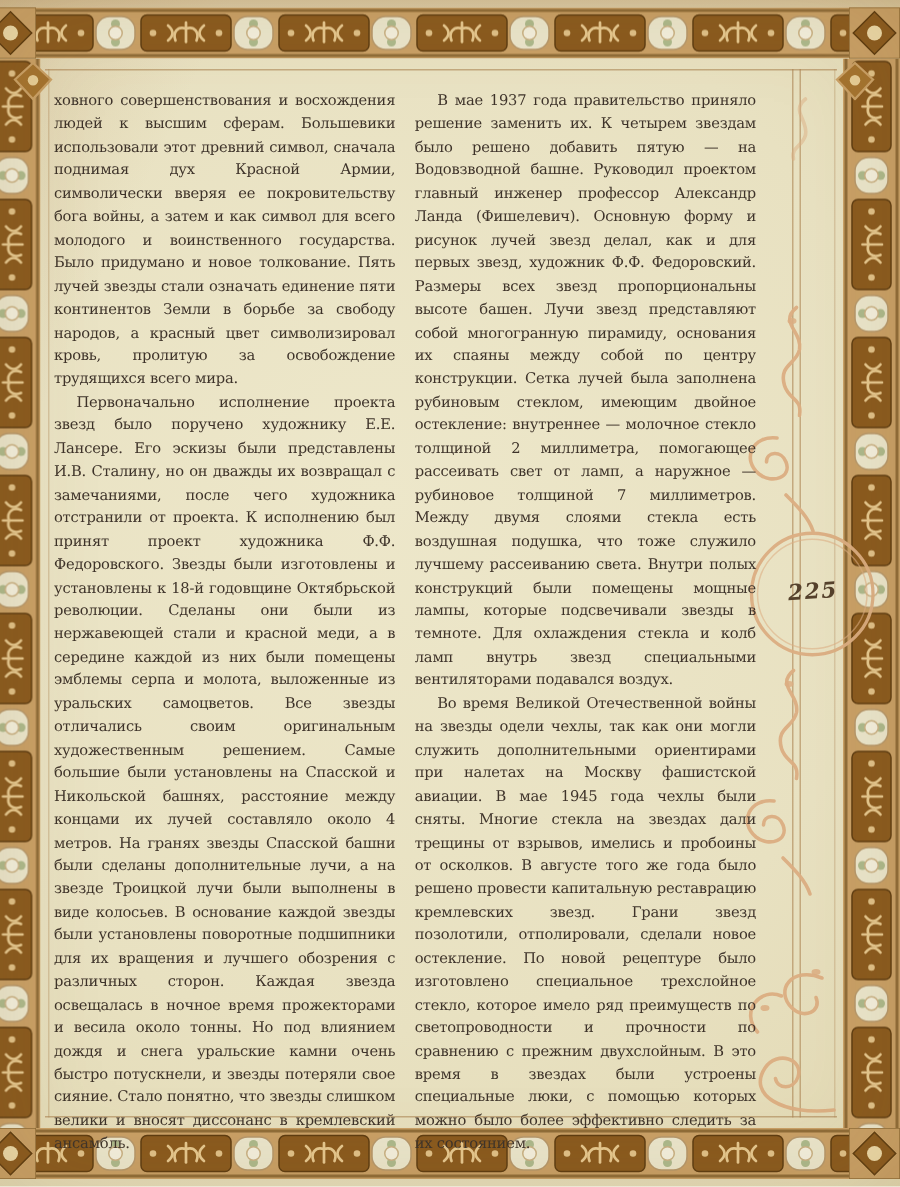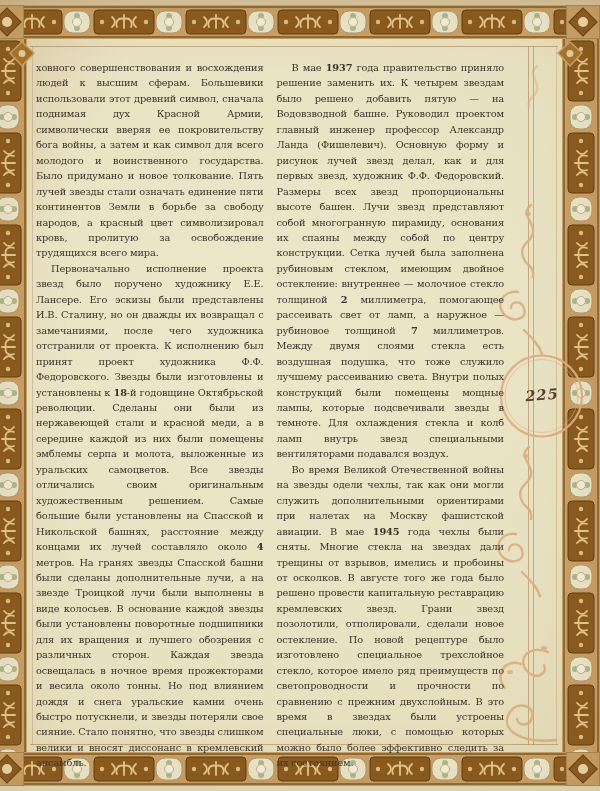--- a/index.html
+++ b/index.html
@@ -34,21 +34,21 @@
   .fl-r2{left:533px;top:46px;width:1px;height:699px;}
   .fl-r3{left:556px;top:46px;width:1px;height:699px;opacity:.5;}
 
   
   .columns{position:absolute;top:60px;left:36px;width:468px;display:flex;}
   .col{width:228px;text-align:justify;color:#3e332a;
     font-size:9.8px;line-height:15.45px;letter-spacing:-.15px;}
   .col-left{margin-right:13px;}
   .col p{margin:0;}
   .col p.indent{text-indent:15px;}
-  .num{font-weight:bold;}
+  .num{font-weight:normal;}
 
   
   .margin-ornament{position:absolute;left:488px;top:56px;width:112px;height:704px;}
   .pagenum{position:absolute;left:520px;top:386px;width:44px;text-align:center;
     font-style:italic;font-weight:bold;font-size:14.5px;color:#55412c;
     transform:rotate(-4deg);letter-spacing:1px;}
 </style>
 </head>
 <body>
 

